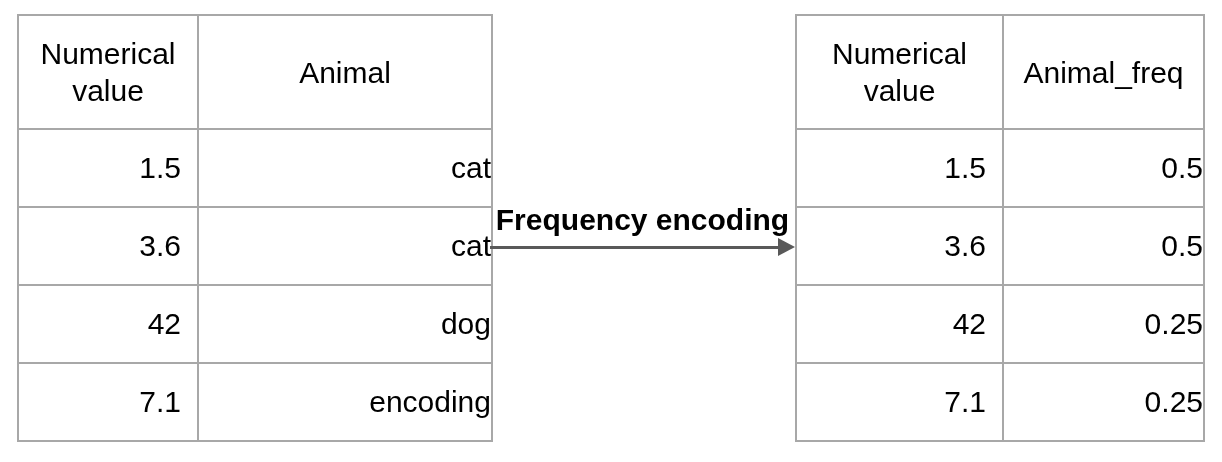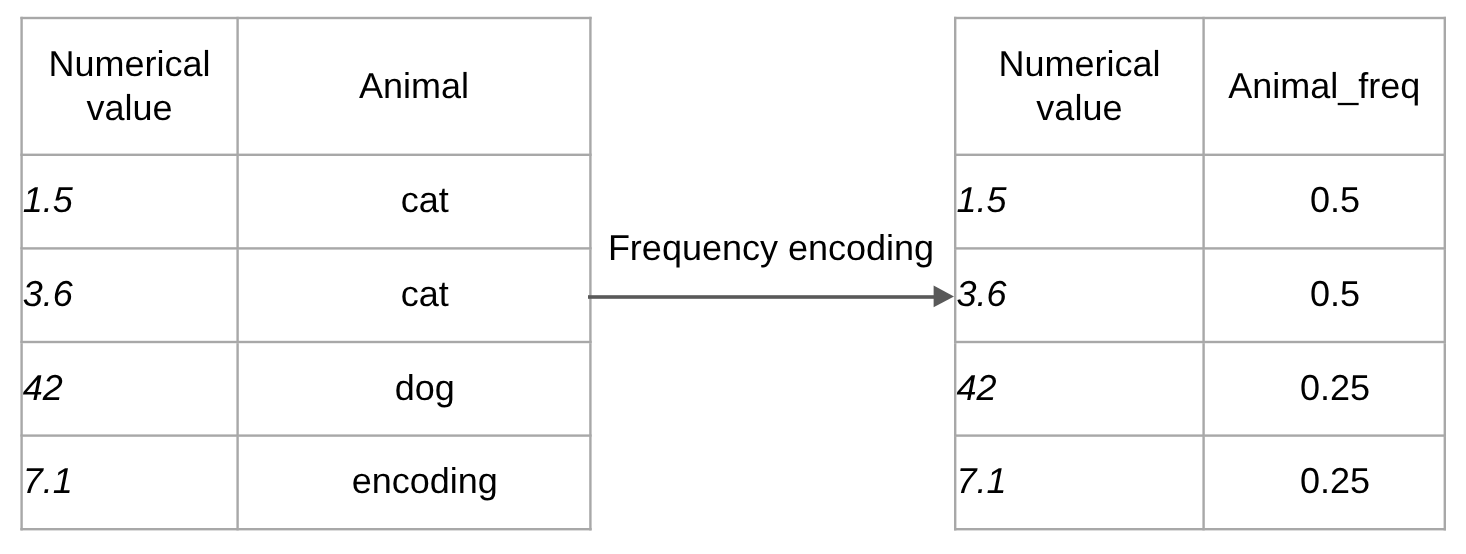--- a/index.html
+++ b/index.html
@@ -31,34 +31,34 @@
     overflow: hidden;
   }
   table.tbl th {
     font-weight: 400;
     text-align: center;
     line-height: 37px;
     padding: 0 14px;
   }
   table.tbl tr.header-row { height: 114px; }
   table.tbl tr.data-row   { height: 78px;  }
-  table.tbl td.cell-center { text-align: left; padding: 0; font-style: italic; }
-  table.tbl td.cell-left   { text-align: center; padding: 0 0 0 18px; }
+  table.tbl td.cell-center { text-align: right; padding: 16px; }
+  table.tbl td.cell-left   { text-align: right; padding: 0 0 0 18px; }
 
   .tbl-left  { left: 17px;  width: 474px; }
   .tbl-right { left: 795px; width: 408px; }
 
   .arrow-label {
     position: absolute;
     left: 490px;
-    top: 191px;
+    top: 203px;
     width: 305px;
     text-align: center;
     font-size: 30px;
-    font-weight: 400;
+    font-weight: 700;
     line-height: 34px;
     white-space: nowrap;
     color: #000000;
   }
   .arrow-line {
     position: absolute;
     left: 490px;
     top: 246px;
     width: 289px;
     height: 3px;

